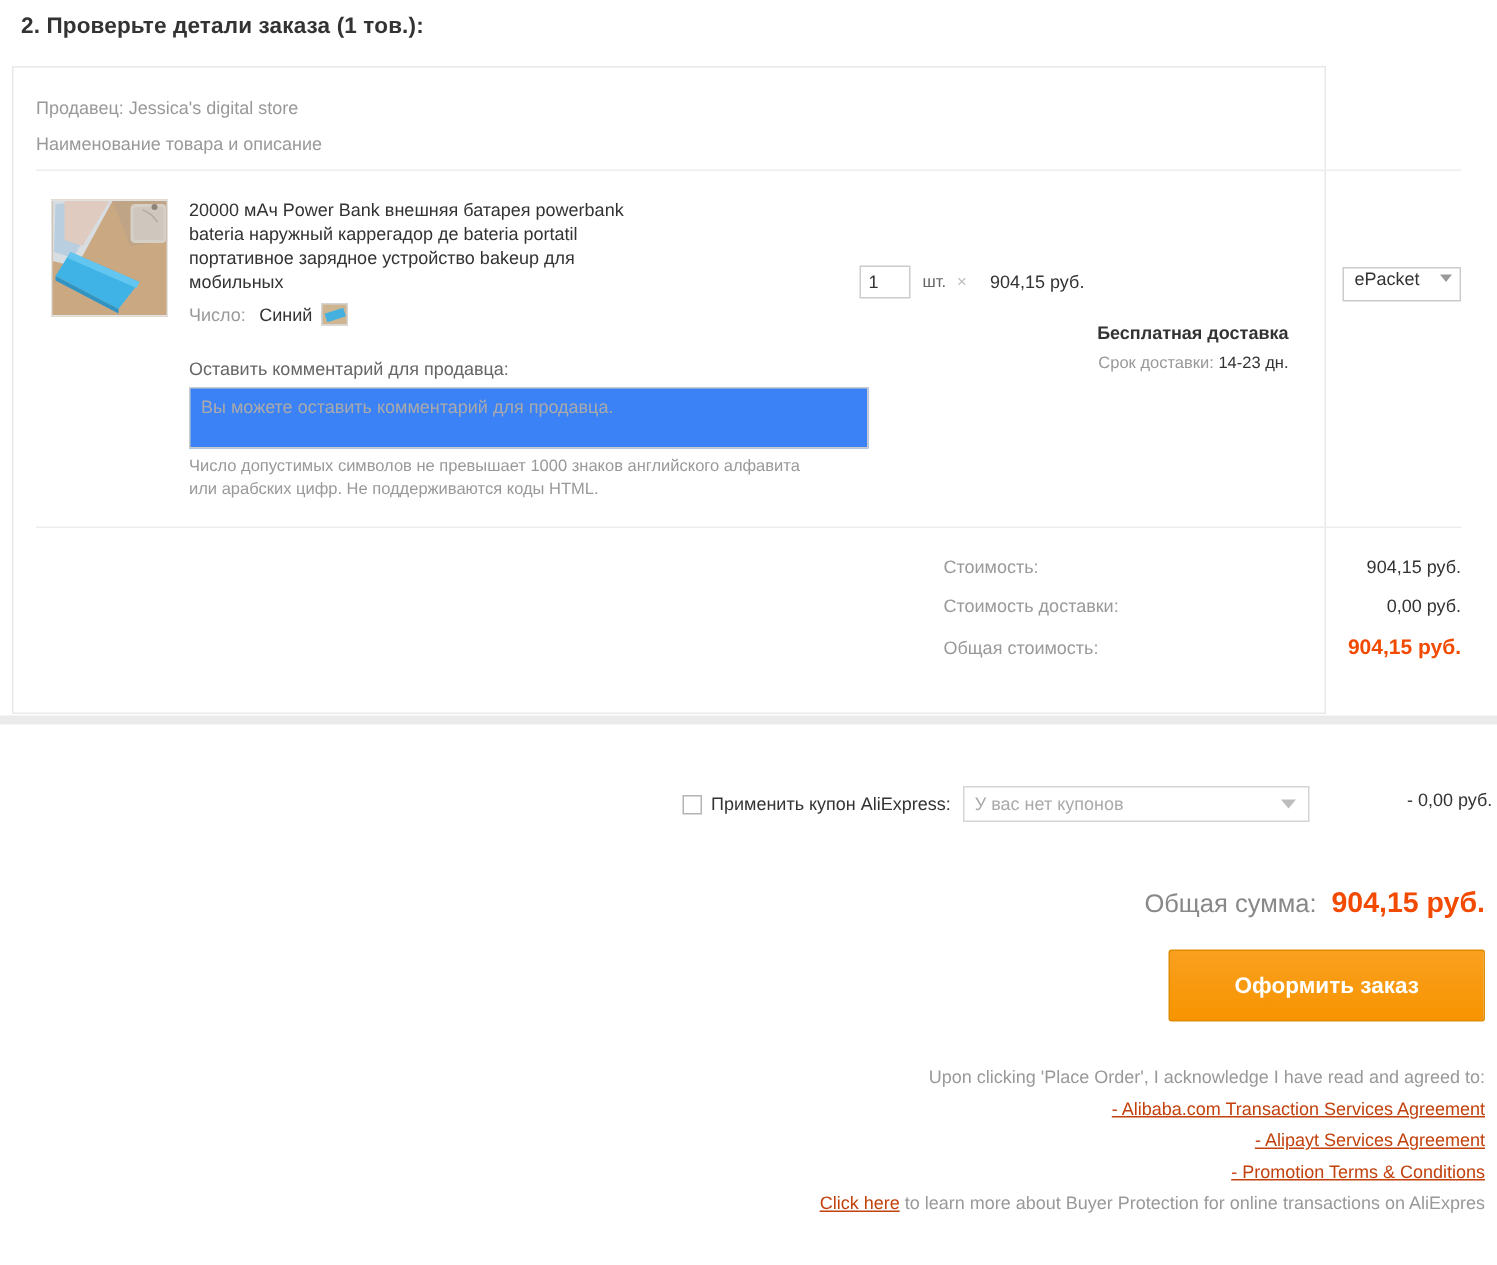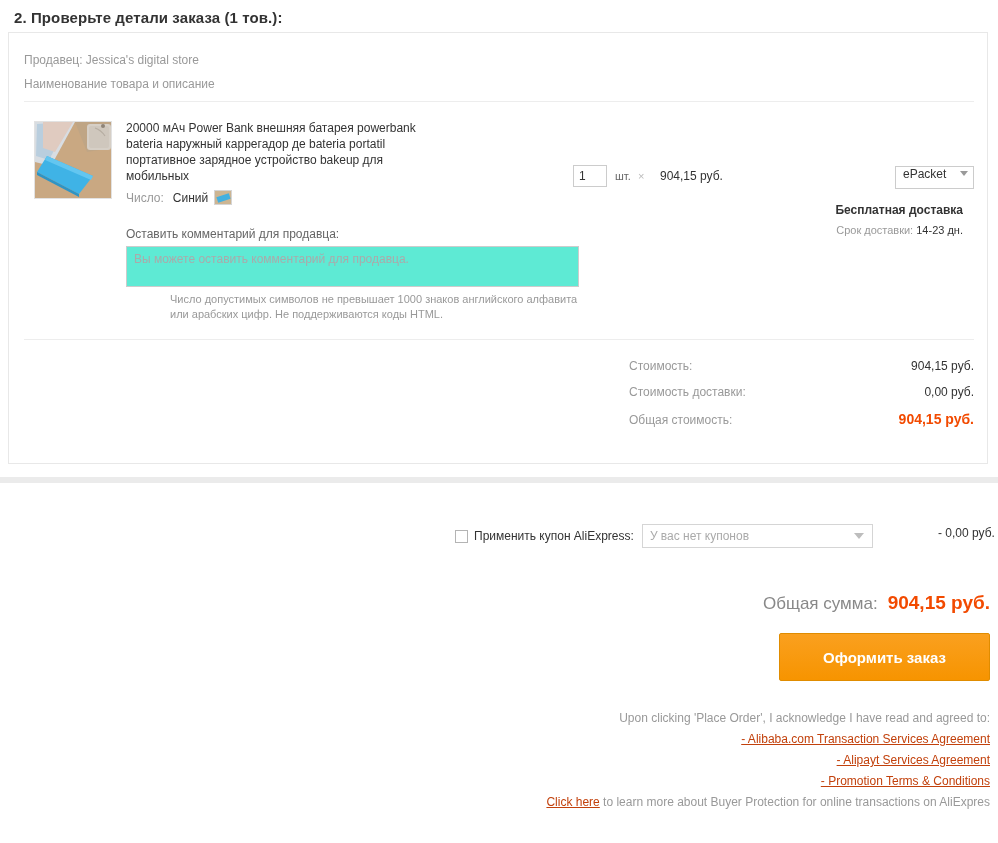--- a/index.html
+++ b/index.html
@@ -24,22 +24,22 @@
     color: #333333;
     padding: 8px 0 0 14px;
     line-height: 20px;
     letter-spacing: 0.1px;
   }
 
   
   .order-card {
     position: absolute;
     left: 8px;
-    top: 32px;
-    width: 980px;
+    top: 44px;
+    width: 876px;
     height: 432px;
     background: #ffffff;
     border: 1px solid #e8e8e8;
     box-sizing: border-box;
   }
   .card-grey-strip {
     position: absolute;
     left: 0;
     top: 477px;
     width: 998px;
@@ -219,33 +219,32 @@
     top: 213px;
     width: 453px;
     height: 41px;
     border: 1px solid #cccccc;
     box-sizing: border-box;
     font-family: "Liberation Sans", sans-serif;
     font-size: 12px;
     color: #333333;
     padding: 5px 7px;
     resize: none;
-    background: #5eead4;
+    background: #3b82f6;
     outline: none;
   }
   .comment-area::placeholder { color: #aaaaaa; }
   .comment-note {
     position: absolute;
     left: 117px;
     top: 259px;
     width: 420px;
     font-size: 11px;
     line-height: 15px;
     color: #999999;
-    margin-left: 44px;
   }
 
   
   .row-rule {
     position: absolute;
     left: 15px;
     top: 306px;
     width: 950px;
     height: 1px;
     background: #ededed;

